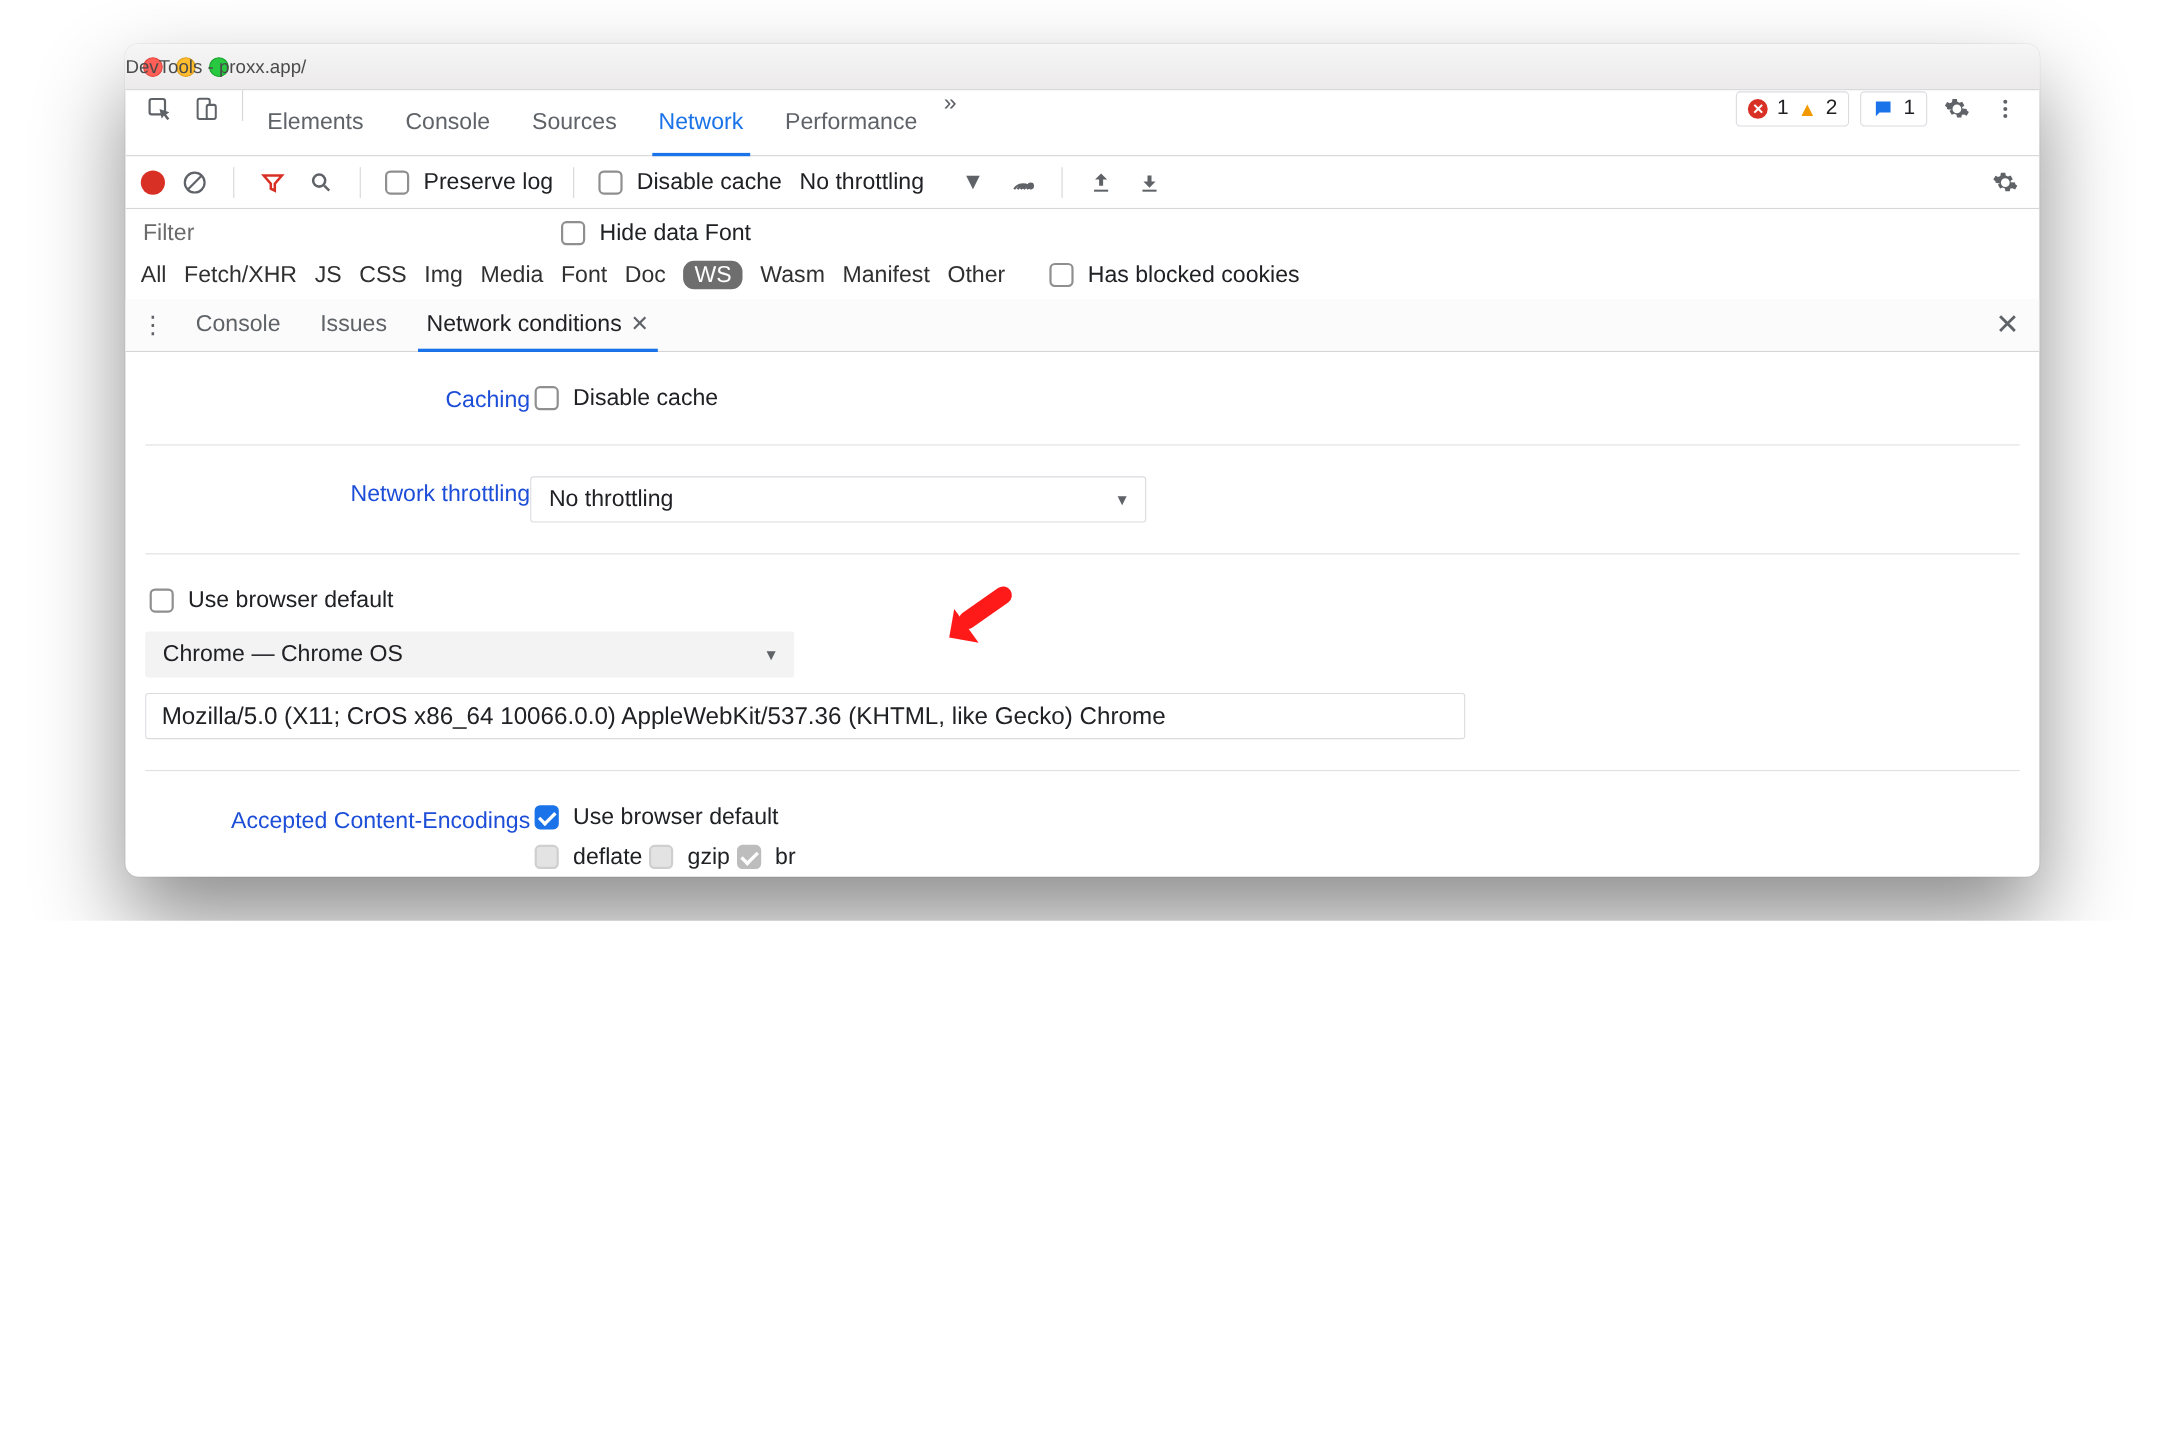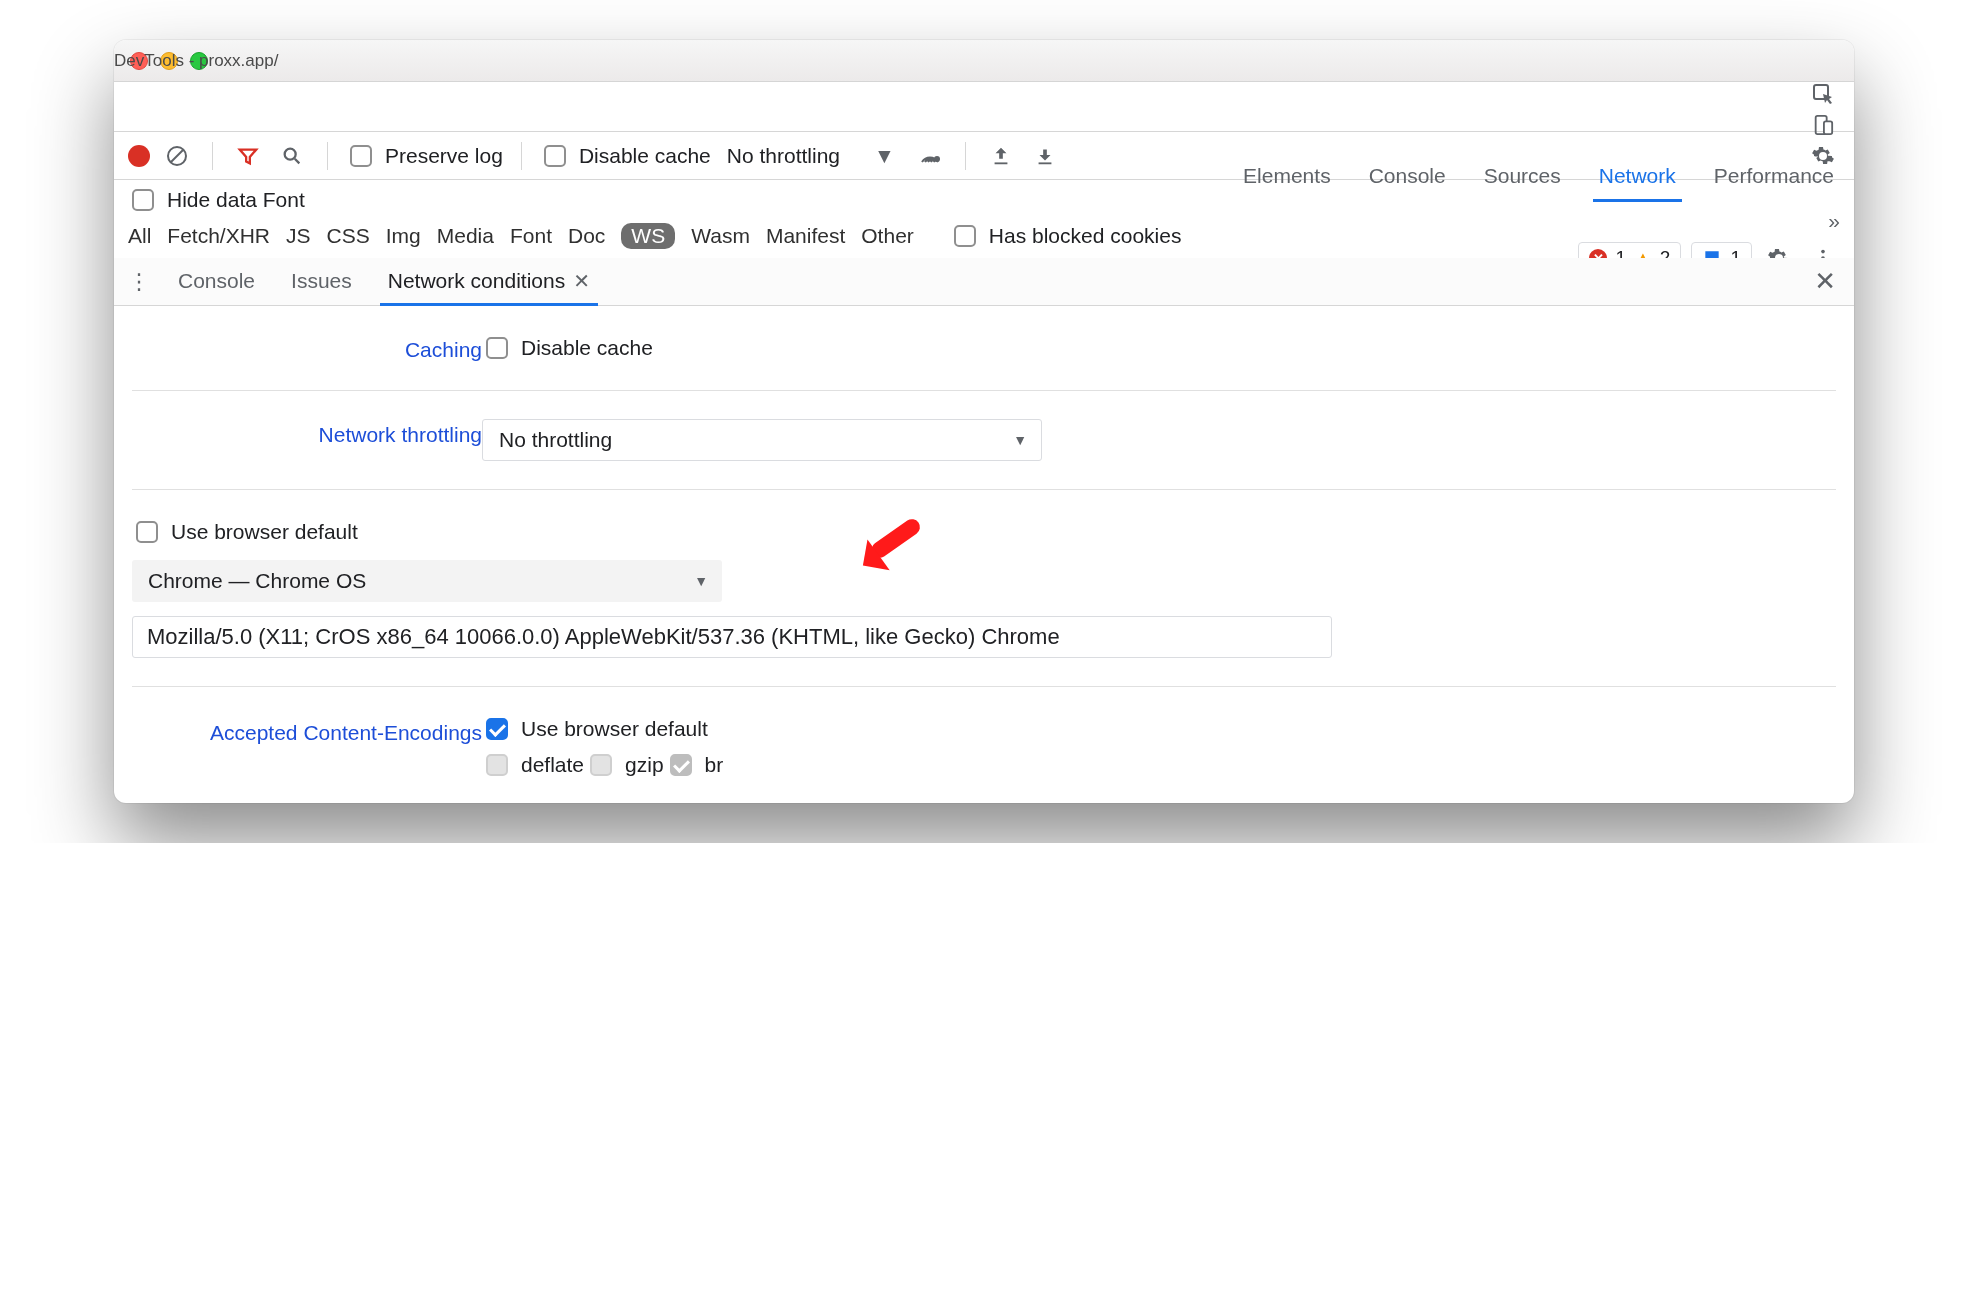--- a/index.html
+++ b/index.html
@@ -35,27 +35,26 @@
   .tl { width: 18px; height: 18px; border-radius: 50%; }
   .tl.red { background:#ff5f57; border:1px solid #e1483f;}
   .tl.yellow{ background:#febc2e; border:1px solid #e09e1a;}
   .tl.green{ background:#28c840; border:1px solid #19a22c;}
   .titlebar-title {
     position:absolute; left:0; right:0; 
     font-size: 17px; color:#4a4a4a; font-weight:400;
   }
   
   .tabs-row {
-    height: 50px;
+    height: 60px;
     display: flex;
-    align-items: flex-end;
+    align-items: flex-start;
     border-bottom: 1px solid #d6d6d6;
     padding: 0 14px;
     gap: 8px;
-    flex-direction: column;
   }
   .icon-btn {
     width: 34px; height: 34px;
     display: inline-flex; align-items:center; justify-content:center;
     color: #5f6368; border-radius:3px;
   }
   .vdiv { width:1px; height:28px; background:#d6d6d6; margin:0 8px; }
   .tabs { display:flex; align-items:stretch; gap: 26px; flex:0 0 auto; height:100%;}
   .tab {
     display:flex; align-items:center; color:#5f6368;
@@ -299,20 +298,21 @@
         </svg>
     </span>
     <span class="icon-btn" style="margin-left:auto">
       <svg width="24" height="24" viewBox="0 0 24 24" fill="#5f6368">
           <path d="M12 8a4 4 0 100 8 4 4 0 000-8zm9 4a7 7 0 01-.1 1.2l2 1.6-2 3.4-2.4-1a7 7 0 01-2 .1l-.4 2.6h-4l-.4-2.6a7 7 0 01-2-.9l-2.4 1-2-3.4 2-1.6A7 7 0 013 12a7 7 0 01.1-1.2l-2-1.6 2-3.4 2.4 1a7 7 0 012-.9L8 3h4l.4 2.6a7 7 0 012 .9l2.4-1 2 3.4-2 1.6c0 .4.1.8.1 1.2z"></path>
         </svg>
     </span>
   </div>
 
   <div class="filter-row">
+    <input class="filter-input" placeholder="Filter" style="">
     <label class="cb">
       <input type="checkbox" style="">
       <span>Hide data Font</span>
     </label>
   </div>
 
   <div class="type-row">
     <span class="type-item">All</span>
     <span class="type-item">Fetch/XHR</span>
     <span class="type-item">JS</span>
@@ -385,21 +385,21 @@
       <div class="big-arrow" style="left:720px; top:18px;">
         <svg width="80" height="80" viewBox="0 0 100 100">
           <g transform="rotate(10 50 50)">
             <path d="M70 20 L35 55" stroke="#ff1a1a" stroke-width="20" stroke-linecap="round"></path>
             <path d="M18 45 L18 78 L52 78 Z" fill="#ff1a1a"></path>
           </g>
         </svg>
       </div>
     </div>
 
-    <div class="row" style="border-bottom:none;padding-bottom:24px">
+    <div class="row" style="border-bottom:none;padding-bottom:4px">
       <div class="row-label" style="line-height:1.3">Accepted Content-Encodings</div>
       <div class="row-content" style="gap:8px">
         <label class="cb">
           <input type="checkbox" checked="" style="">
           <span>Use browser default</span>
         </label>
         <div class="enc-line">
           <label class="cb">
             <input type="checkbox" disabled="" style="">
             <span>deflate</span>

